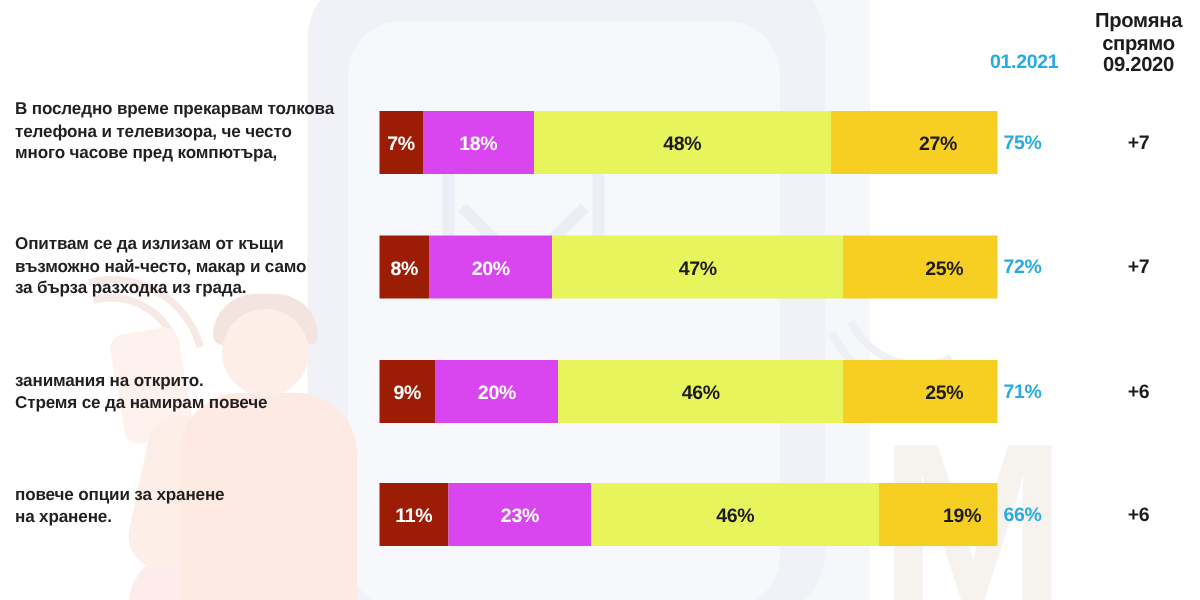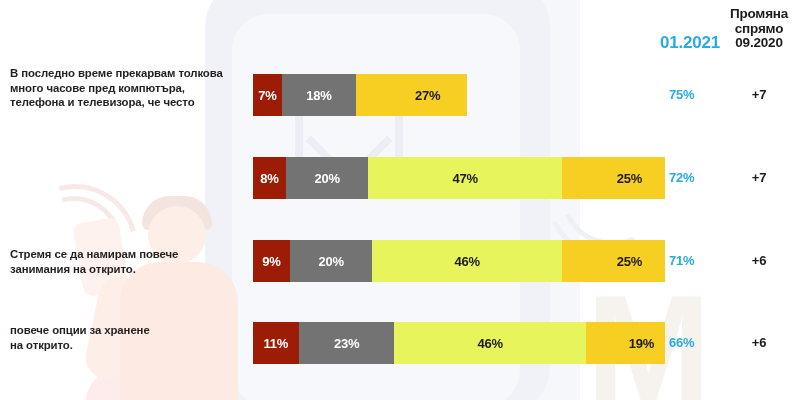--- a/index.html
+++ b/index.html
@@ -165,21 +165,21 @@
     width: 800px;
     height: 64px;
   }
   #header-date {
     position: absolute;
     left: 660px;
     top: 33px;
     width: 60px;
     text-align: left;
     color: #29abe2;
-    font-size: 17px;
+    font-size: 13px;
     font-weight: 700;
     letter-spacing: -0.2px;
   }
   #header-change {
     position: absolute;
     left: 718px;
     top: 7px;
     width: 82px;
     text-align: center;
     color: #1c1c1c;
@@ -219,21 +219,21 @@
   .seg {
     display: flex;
     align-items: center;
     justify-content: center;
     font-size: 13px;
     font-weight: 700;
     letter-spacing: -0.2px;
     box-sizing: border-box;
   }
   .seg.s1 { background: #9d1c06; color: #ffffff; }
-  .seg.s2 { background: #737373; color: #ffffff; }
+  .seg.s2 { background: #d946ef; color: #ffffff; }
   .seg.s3 { background: #e8f45c; color: #1c1c1c; }
   .seg.s4 { background: #f7ce22; color: #1c1c1c; padding-left: 32px; }
 
   .row-total {
     position: absolute;
     left: 669px;
     top: 13px;
     width: 46px;
     color: #29abe2;
     font-size: 13px;
@@ -282,59 +282,65 @@
       <div>Промяна</div>
       <div>спрямо</div>
       <div>09.2020</div>
     </div>
   </div>
 
   <div id="rows-container">
       <div class="row" style="top: 74px;">
         <div class="row-label" style="top: -8px;">
           <div>В последно време прекарвам толкова</div>
+          <div>телефона и телевизора, че често</div>
           <div>много часове пред компютъра,</div>
-          <div>телефона и телевизора, че често</div>
         </div>
         <div class="bar" style="width: 412px;">
           <div class="seg s1" style="width: 7%;">7%</div>
           <div class="seg s2" style="width: 18%;">18%</div>
+          <div class="seg s3" style="width: 48%;">48%</div>
           <div class="seg s4" style="width: 27%;">27%</div>
         </div>
         <div class="row-total">75%</div>
         <div class="row-delta">+7</div>
       </div>
       <div class="row" style="top: 157px;">
+        <div class="row-label" style="top: -1px;">
+          <div>Опитвам се да излизам от къщи</div>
+          <div>възможно най-често, макар и само</div>
+          <div>за бърза разходка из града.</div>
+        </div>
         <div class="bar" style="width: 412px;">
           <div class="seg s1" style="width: 8%;">8%</div>
           <div class="seg s2" style="width: 20%;">20%</div>
           <div class="seg s3" style="width: 47%;">47%</div>
           <div class="seg s4" style="width: 25%;">25%</div>
         </div>
         <div class="row-total">72%</div>
         <div class="row-delta">+7</div>
       </div>
       <div class="row" style="top: 240px;">
         <div class="row-label" style="top: 7px;">
+          <div>занимания на открито.</div>
           <div>Стремя се да намирам повече</div>
-          <div>занимания на открито.</div>
         </div>
         <div class="bar" style="width: 412px;">
           <div class="seg s1" style="width: 9%;">9%</div>
           <div class="seg s2" style="width: 20%;">20%</div>
           <div class="seg s3" style="width: 46%;">46%</div>
           <div class="seg s4" style="width: 25%;">25%</div>
         </div>
         <div class="row-total">71%</div>
         <div class="row-delta">+6</div>
       </div>
       <div class="row" style="top: 322px;">
         <div class="row-label" style="top: 1px;">
           <div>повече опции за хранене</div>
-          <div>на открито.</div>
+          <div>на хранене.</div>
         </div>
         <div class="bar" style="width: 412px;">
           <div class="seg s1" style="width: 11.1111%;">11%</div>
           <div class="seg s2" style="width: 23.2323%;">23%</div>
           <div class="seg s3" style="width: 46.4646%;">46%</div>
           <div class="seg s4" style="width: 19.1919%;">19%</div>
         </div>
         <div class="row-total">66%</div>
         <div class="row-delta">+6</div>
       </div>

